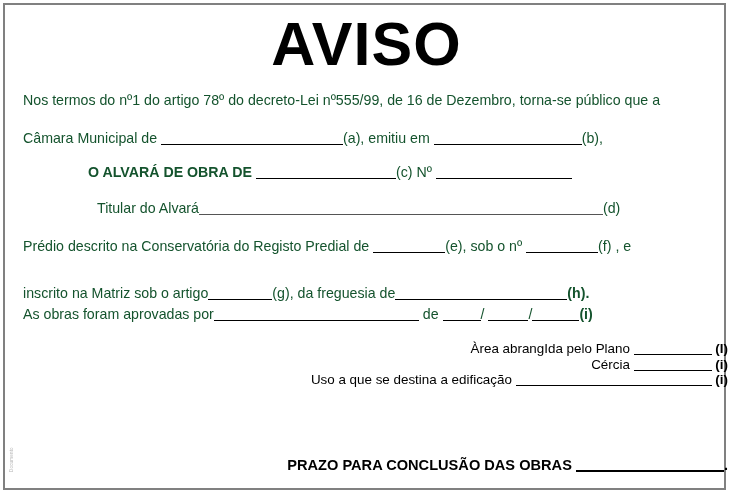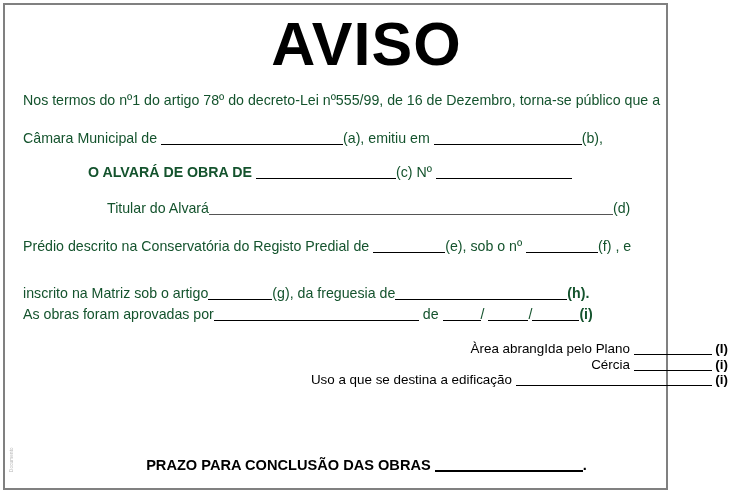--- a/index.html
+++ b/index.html
@@ -20,21 +20,21 @@
     background: #ffffff;
     overflow: hidden;
     box-sizing: border-box;
   }
 
   
   #notice-frame {
     position: absolute;
     left: 3px;
     top: 3px;
-    width: 665px;
+    width: 723px;
     height: 487px;
     box-sizing: border-box;
     border: 2px solid #808080;
     background: #ffffff;
   }
 
   
   .side-watermark {
     position: absolute;
     left: 4px;
@@ -108,21 +108,21 @@
     font-size: 13.4px;
     color: #000000;
     white-space: nowrap;
     line-height: 15.5px;
   }
 
   .prazo-line {
     position: absolute;
     left: 0;
     width: 723px;
-    text-align: center;
+    text-align: right;
     font-size: 14.6px;
     font-weight: bold;
     white-space: nowrap;
     color: #000000;
   }
 </style>
 </head>
 <body>
 
 <div id="notice-page">
@@ -139,21 +139,21 @@
         <span class="rule" style="width:140px;"></span><span>(c) Nº</span>
         <span class="rule" style="width:136px;"></span>
       </div>
 
       <div class="line" style="top:126px;">
         <span>Câmara Municipal de</span>
         <span class="rule" style="width:182px;"></span><span>(a), emitiu em</span>
         <span class="rule" style="width:148px;"></span><span>(b),</span>
       </div>
 
-      <div class="line" style="top:196px; left:92px;margin-left:10px;">
+      <div class="line" style="top:196px; left:92px;">
         <span>Titular do Alvará</span><span class="rule thin" style="width:404px;"></span><span>(d)</span>
       </div>
 
       <div class="line" style="top:234px;">
         <span>Prédio descrito na Conservatória do Registo Predial de</span>
         <span class="rule" style="width:72px;"></span><span>(e), sob o nº</span>
         <span class="rule" style="width:72px;"></span><span>(f) , e</span>
       </div>
 
       <div class="line" style="top:281px;">

